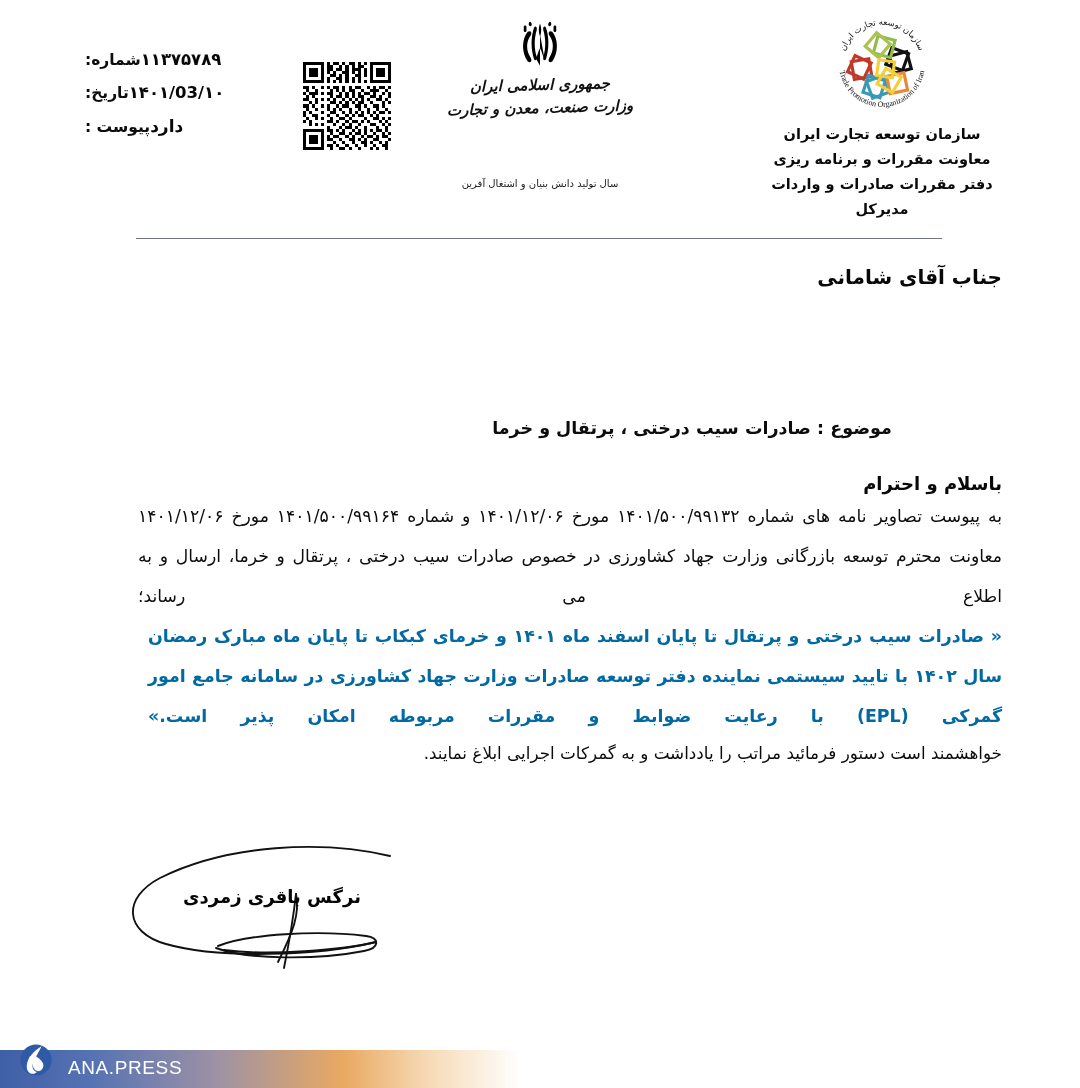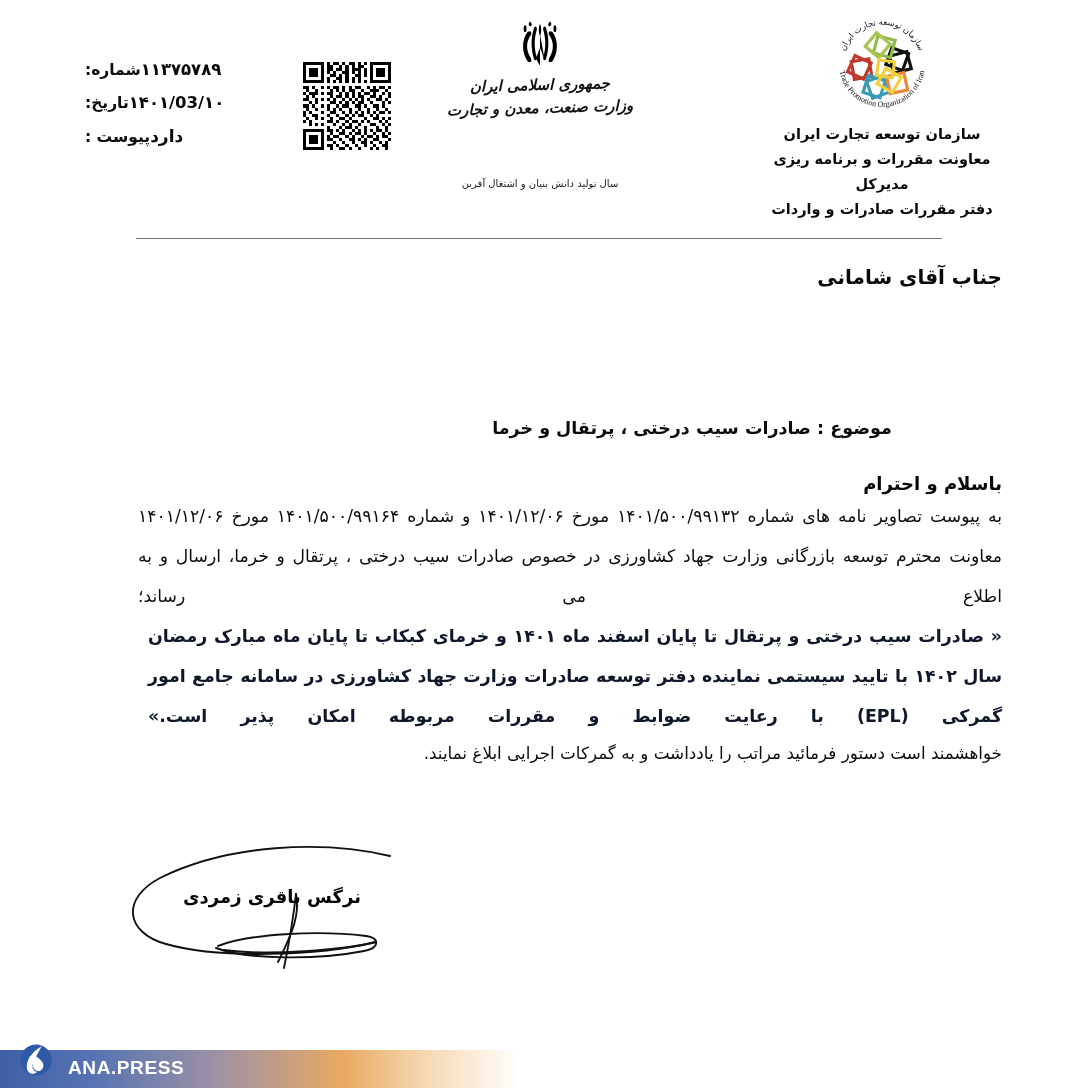--- a/index.html
+++ b/index.html
@@ -36,21 +36,20 @@
     text-align: left;
     direction: rtl;
   }
   .meta-row {
     display: flex;
     flex-direction: row-reverse;
     justify-content: flex-start;
     align-items: baseline;
     margin-bottom: 14px;
     white-space: nowrap;
-    margin-top: 10px;
   }
   .meta-label {
     font-size: 15.5px;
     color: #0d0d0d;
     font-weight: 600;
     margin-left: 10px;
   }
   .meta-value {
     font-size: 16.5px;
     color: #080808;
@@ -198,21 +197,21 @@
   }
 
   .quote {
     position: absolute;
     top: 616px;
     right: 78px;
     left: 148px;
     text-align: justify;
     text-align-last: justify;
     font-size: 17.4px;
-    color: #0f172a;
+    color: #0369a1;
     font-weight: 800;
     line-height: 2.3;
   }
 
   .closing {
     position: absolute;
     top: 738px;
     right: 78px;
     left: 250px;
     text-align: right;
@@ -272,21 +271,21 @@
     width: 44px;
     height: 44px;
   }
   .wm-text {
     position: absolute;
     bottom: 9px;
     left: 68px;
     font-size: 19px;
     color: #ffffff;
     letter-spacing: 0.6px;
-    font-weight: 700;
+    font-weight: 400;
     font-family: "Liberation Sans", sans-serif;
   }
 </style>
 </head>
 <body>
 
 <div id="page">
 
   <div class="header">
 
@@ -623,22 +622,22 @@
               <rect x="6" y="2" width="19" height="19" transform="rotate(30)"></rect>
             </g>
           <g stroke="#f2d03b">
               <rect x="-4" y="-4" width="17" height="17" transform="rotate(8)"></rect>
             </g>
         </g>
       </svg>
       <div class="org-lines">
         <div class="org-line">سازمان توسعه تجارت ایران</div>
         <div class="org-line">معاونت مقررات و برنامه ریزی</div>
+        <div class="org-line">دفتر مقررات صادرات و واردات</div>
         <div class="org-line">مدیرکل</div>
-        <div class="org-line">دفتر مقررات صادرات و واردات</div>
       </div>
     </div>
 
     <div class="divider"></div>
   </div>
 
   <div class="recipient">
     <div class="recipient-line">جناب آقای شامانی</div>
   </div>
 

